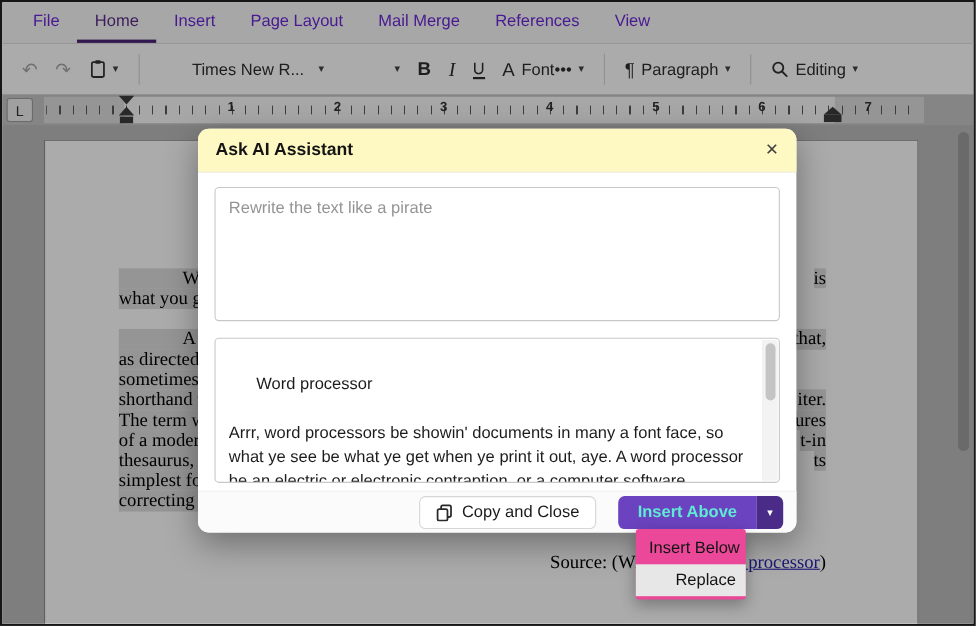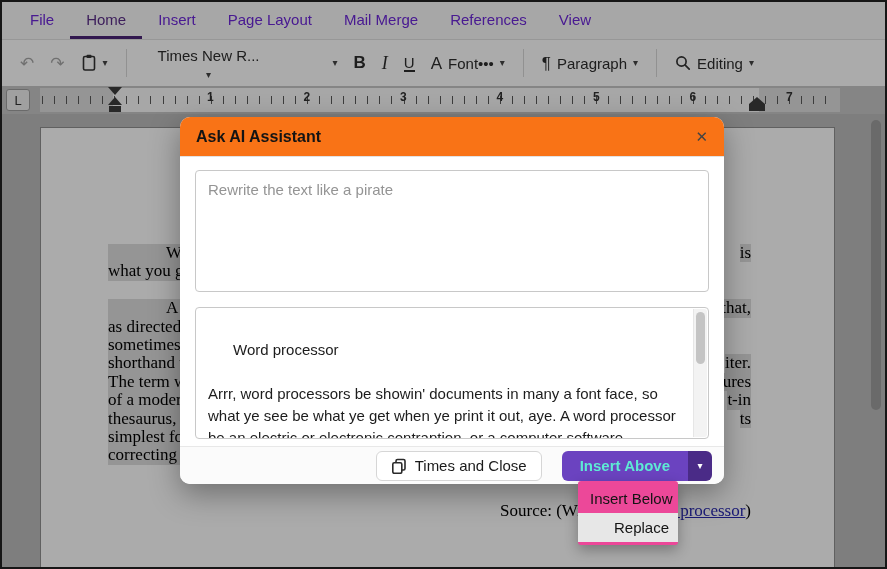--- a/index.html
+++ b/index.html
@@ -15,21 +15,21 @@
   .toolbar{position:absolute;left:0;top:38px;width:100%;height:46px;background:#ffffff;
            display:flex;align-items:center;padding:0 10px;box-sizing:border-box;color:#333;}
   .tb-btn{display:flex;align-items:center;gap:6px;font-size:15px;color:#2e2e2e;padding:0 8px;height:32px;}
   .tb-btn .glyph{font-size:17px;line-height:1;}
   .disabled{color:#a8a8a8;}
   .caret{font-size:10px;color:#444;line-height:1;}
   .sep{width:1px;height:28px;background:#d8d8d8;margin:0 10px;}
   .uline{border-bottom:2px solid #2e2e2e;padding-bottom:0px;line-height:1;}
   .bold-g{font-weight:bold;font-size:17px;}
   .italic-g{font-style:italic;font-family:"Liberation Serif",serif;font-size:18px;}
-  .fontsel{margin-left:4px;min-width:120px;justify-content:space-between;flex-direction:column;}
+  .fontsel{margin-left:30px;min-width:120px;justify-content:space-between;}
   .sizesel{margin-left:48px;}
   svg.icon{display:block;}
   
   .ruler{position:absolute;left:0;top:84px;width:100%;height:28px;background:#c6c6c6;}
   .ruler-band{position:absolute;left:38px;top:2px;width:800px;height:24px;background:#dedede;}
   .ruler-inner{position:absolute;left:111px;top:2px;width:646px;height:24px;background:#fafafa;}
   .ruler-ticks{position:absolute;left:40px;top:10px;width:793px;height:8px;
      background:repeating-linear-gradient(90deg,#5a5a5a 0 1px,transparent 1px 12.05px);}
   .ruler-numbers{position:absolute;left:160px;top:4px;display:flex;}
   .ruler-num{width:96.5px;text-align:center;font-size:12px;font-weight:bold;color:#333;}
@@ -53,21 +53,21 @@
   .ind{padding-left:58px;}
   .hl{background:#dedede;}
   .source-line{position:absolute;right:83px;top:373px;font-family:"Liberation Serif",serif;font-size:17px;color:#000;white-space:pre;}
   .doc-link{color:#2929b0;text-decoration:underline;}
   .v-scroll{position:absolute;right:4px;top:6px;width:10px;height:290px;background:#9e9e9e;border-radius:5px;}
   
   .dim{position:absolute;inset:0;background:rgba(0,0,0,0.33);z-index:40;}
   
   .dialog{position:absolute;left:178px;top:115px;width:544px;height:367px;background:#fff;border-radius:10px;
           box-shadow:0 10px 30px rgba(0,0,0,0.35);z-index:50;box-sizing:border-box;}
-  .dlg-header{position:absolute;left:0;top:0;width:100%;height:40px;background:#f97316;border-bottom:1px solid #e2e2e2;
+  .dlg-header{position:absolute;left:0;top:0;width:100%;height:40px;background:#fef9c3;border-bottom:1px solid #e2e2e2;
               border-radius:10px 10px 0 0;box-sizing:border-box;}
   .dlg-title{position:absolute;left:16px;top:0;line-height:40px;font-size:16px;font-weight:bold;color:#141414;}
   .dlg-close{position:absolute;right:16px;top:0;height:40px;line-height:40px;font-size:15px;color:#444;cursor:default;}
   .dlg-prompt{position:absolute;left:15px;top:53px;width:514px;height:122px;box-sizing:border-box;
               border:1px solid #c8c8c8;border-radius:4px;padding:10px 12px;font-family:"Liberation Sans",sans-serif;
               font-size:15px;color:#1a1a1a;resize:none;outline:none;background:#fff;}
   .dlg-prompt::placeholder{color:#949494;}
   .dlg-response{position:absolute;left:15px;top:190px;width:514px;height:132px;box-sizing:border-box;
                 border:1px solid #c8c8c8;border-radius:4px;padding:9px 24px 9px 12px;font-size:15px;line-height:22px;
                 color:#1c1c1c;white-space:pre-wrap;overflow:hidden;}
@@ -274,21 +274,21 @@
       <div class="resp-track">
         <div class="resp-thumb"></div>
       </div>
     </div>
     <div class="dlg-footer">
       <button class="btn-copy">
         <svg class="icon" width="16" height="16" viewBox="0 0 16 16">
           <rect x="5" y="1.5" width="9" height="10.5" rx="1.5" fill="none" stroke="#2a2a2a" stroke-width="1.6"></rect>
           <rect x="1.8" y="4.8" width="9" height="10.5" rx="1.5" fill="#fff" stroke="#2a2a2a" stroke-width="1.6"></rect>
         </svg>
-        <span>Times and Close</span>
+        <span>Copy and Close</span>
       </button>
       <div class="btn-split">
         <div class="btn-primary">Insert Above</div>
         <div class="btn-arrow">
             <span>▾</span>
           </div>
       </div>
     </div>
   </div>
 

